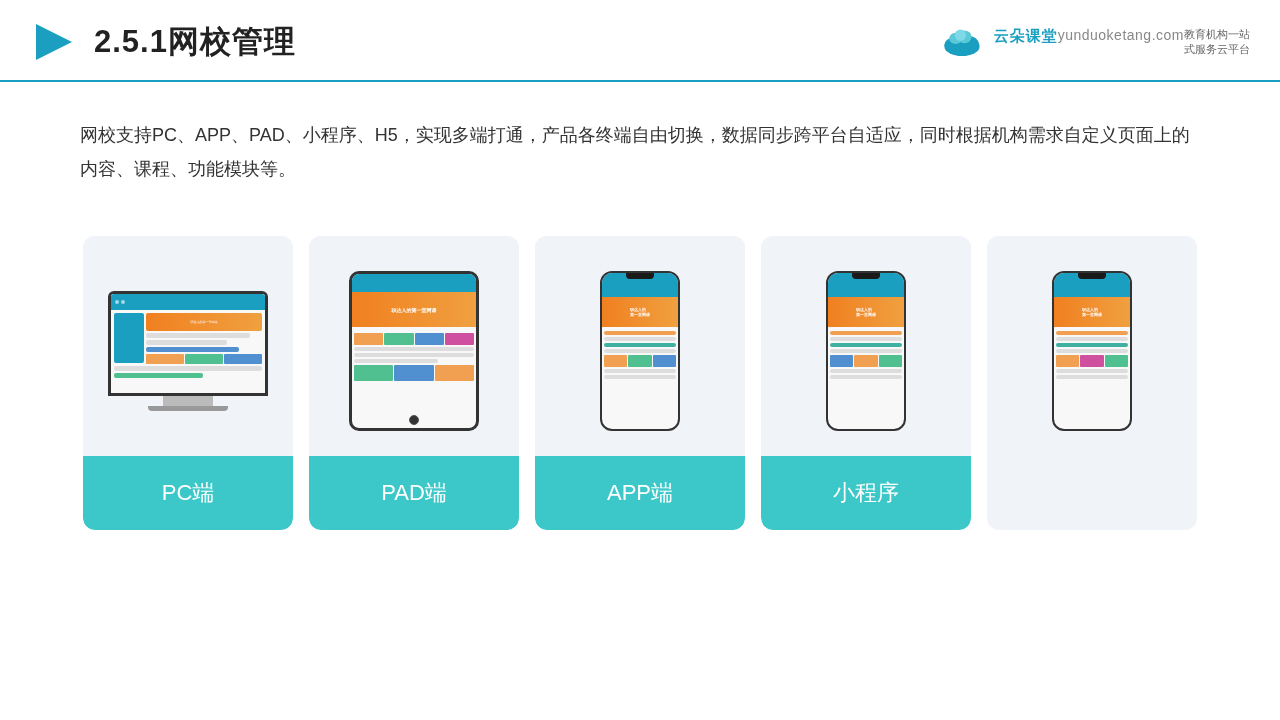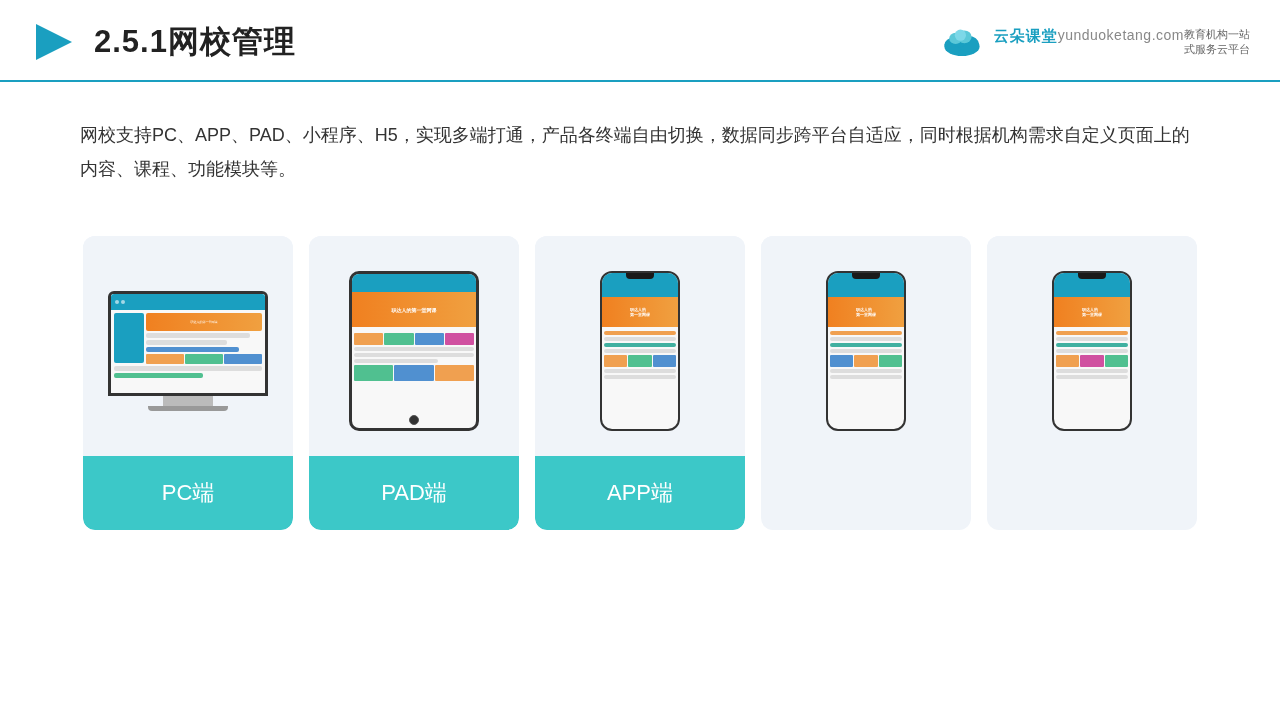--- a/index.html
+++ b/index.html
@@ -450,20 +450,21 @@
               <div class="mini-card-box c3"></div>
               <div class="mini-card-box c1"></div>
               <div class="mini-card-box c2"></div>
             </div>
             <div class="phone-row" style="margin-top:2px;"></div>
             <div class="phone-row"></div>
           </div>
         </div>
       </div>
     </div>
+    <div class="card-label">小程序</div>
   </div>
 
   <div class="card">
     <div class="card-image-area">
       <div class="phone-mockup">
         <div class="phone-notch"></div>
         <div class="phone-screen">
           <div class="phone-screen-header"></div>
           <div class="phone-banner">
             <span class="phone-banner-text">职达人的<br>第一堂网课</span>

